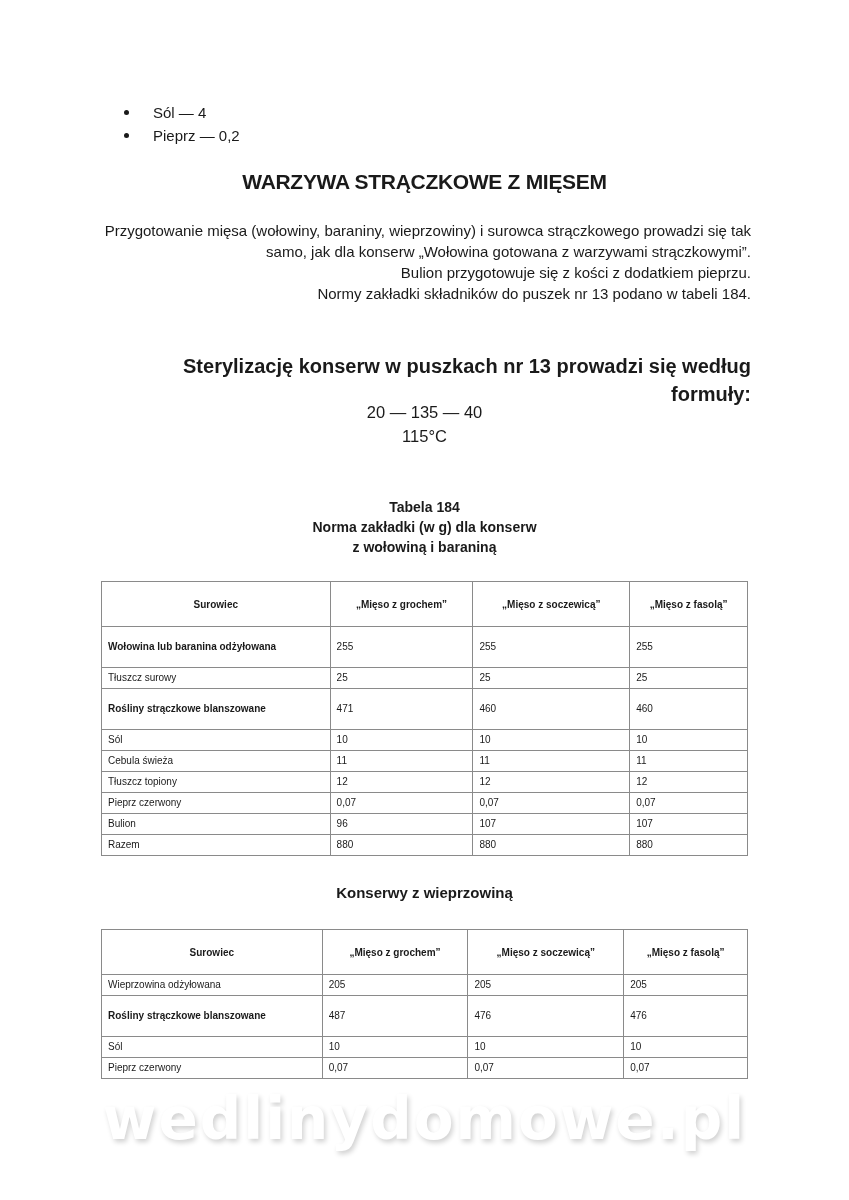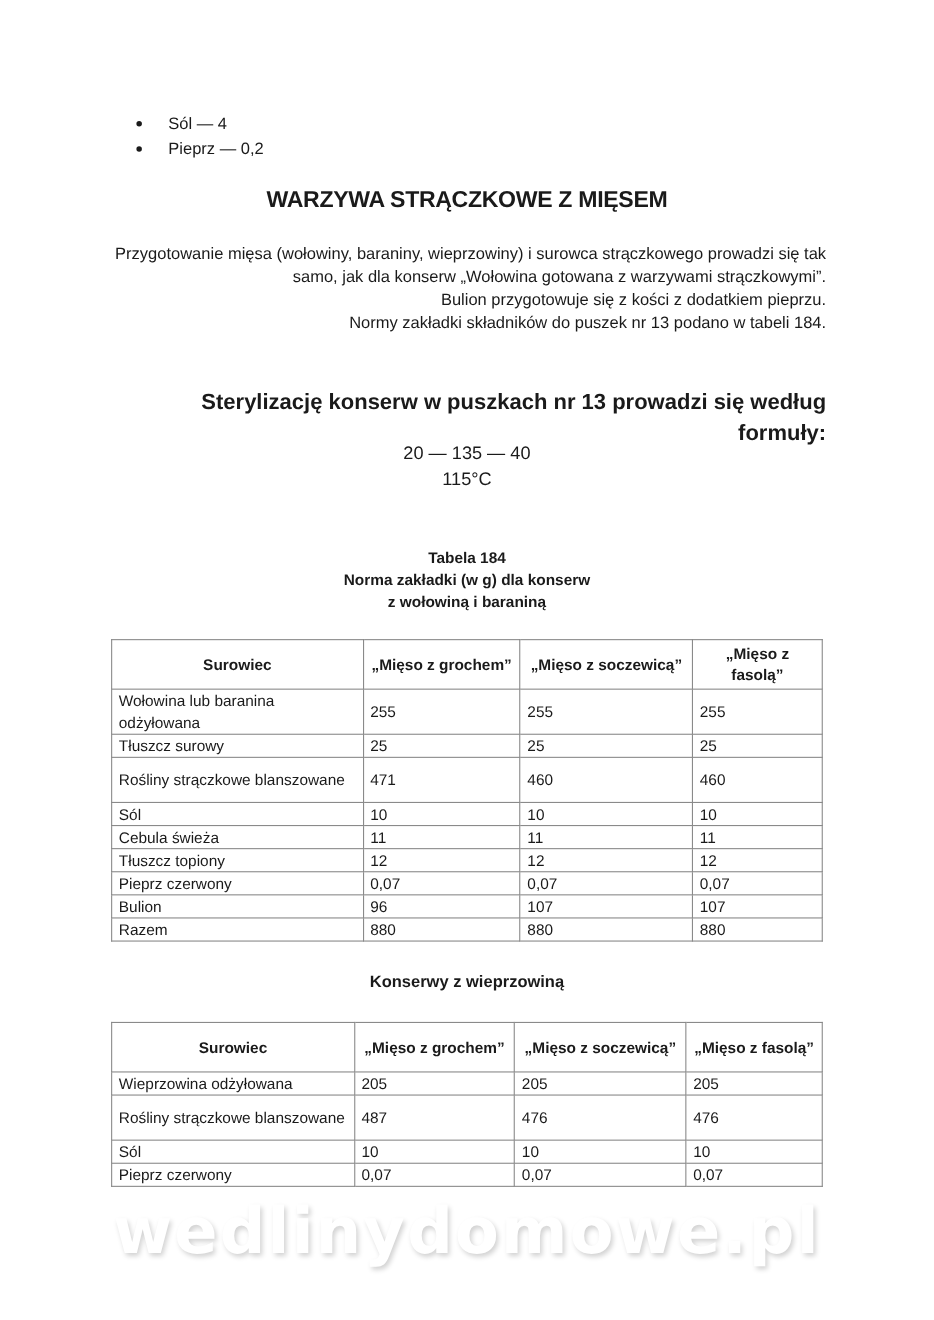--- a/index.html
+++ b/index.html
@@ -10,26 +10,26 @@
   .bullet { display: flex; align-items: center; }
   .bullet .dot { width: 5px; height: 5px; border-radius: 50%; background: #1a1a1a; margin-right: 24px; }
   .title { left: 0; width: 849px; top: 170px; text-align: center; font-size: 21px; font-weight: bold; letter-spacing: -0.3px; }
   .para { left: 101px; top: 220px; width: 650px; font-size: 15px; line-height: 21px; }
   .para p { margin: 0; }
   .h2 { left: 101px; top: 352px; width: 650px; font-size: 20px; font-weight: bold; line-height: 28px; }
   .formula { left: 0; width: 849px; top: 401px; text-align: center; font-size: 16.5px; line-height: 23.5px; }
   .formula div { margin: 0; }
   .caption { left: 0; width: 849px; top: 497px; text-align: center; font-size: 14px; font-weight: bold; line-height: 20px; }
   .subcap { left: 0; width: 849px; top: 884px; text-align: center; font-size: 15px; font-weight: bold; }
-  table { position: absolute; border-collapse: collapse; font-size: 14px; color: #1a1a1a; border-radius: 30px; }
+  table { position: absolute; border-collapse: collapse; font-size: 10px; color: #1a1a1a; border-radius: 30px; }
   td, th { border: 1px solid #8a8a8a; padding: 0 6px; vertical-align: middle; }
   th { font-weight: bold; text-align: center; line-height: 19px; height: 44px; }
   td { text-align: left; line-height: 20px; height: 20px; }
   td.first { text-align: left; }
-  td.tall { height: 40px; }
+  td.tall { height: 40px; font-weight: bold; }
   .t1 { left: 101px; top: 581px; width: 647px; }
   .t2 { left: 101px; top: 929px; width: 647px; }
   .watermark { left: 0; width: 849px; top: 1085px; text-align: center; font-family: "DejaVu Sans", sans-serif;
                font-weight: bold; font-size: 58px; color: #ffffff; letter-spacing: 2px;
                text-shadow: 2px 3px 5px rgba(0,0,0,0.18); }
 </style>
 </head>
 <body>
 
 <div class="abs bullets">

